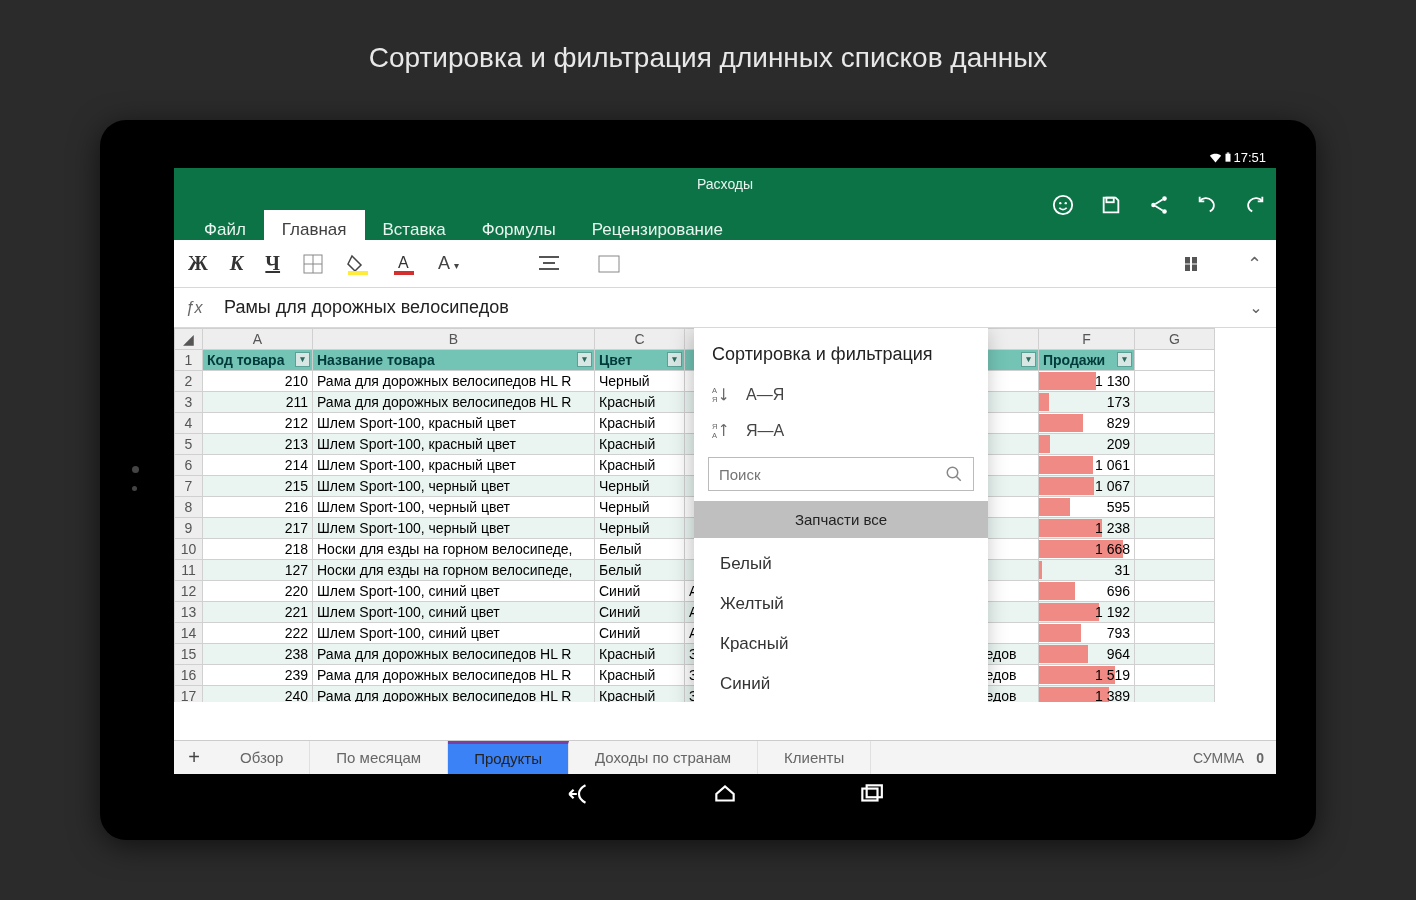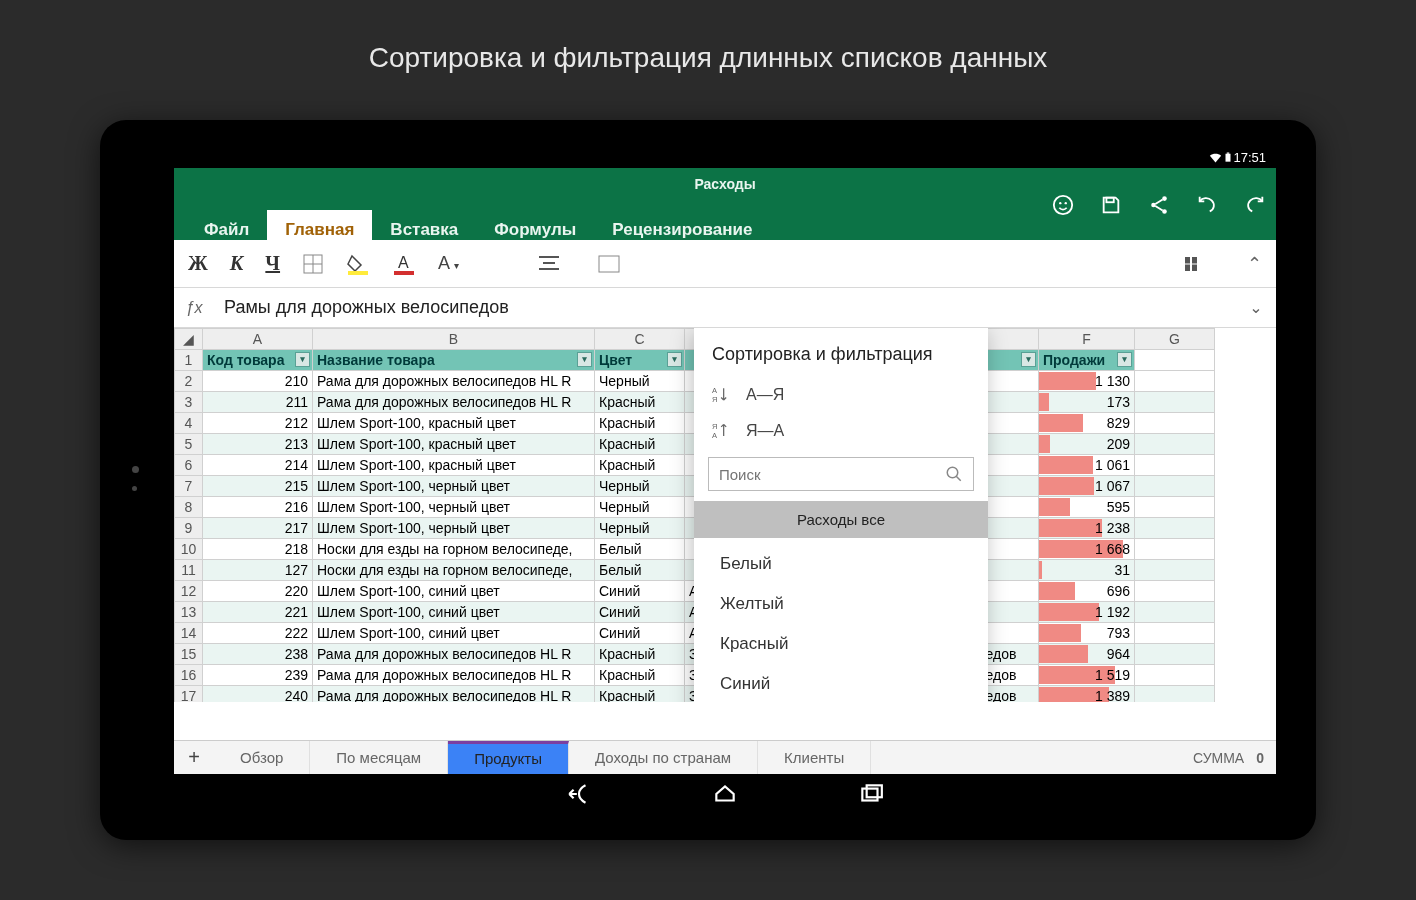--- a/index.html
+++ b/index.html
@@ -3,25 +3,25 @@
 <meta charset="utf-8">
 <style>
 * { margin: 0; padding: 0; box-sizing: border-box; font-family: "Segoe UI", Arial, sans-serif; }
 body { background: #2b2b2b; width: 1416px; height: 900px; overflow: hidden; }
 .page-title { color: #e8e8e8; text-align: center; font-size: 28px; font-weight: 300; padding: 42px 4px 30px; }
 .tablet { position: absolute; left: 100px; top: 120px; width: 1216px; height: 720px; background: #000; border-radius: 26px; box-shadow: 0 6px 30px rgba(0,0,0,.6); }
 .tablet::before { content:""; position:absolute; left:32px; top:50%; width:7px; height:7px; background:#444; border-radius:50%; transform:translateY(-14px);}
 .tablet::after  { content:""; position:absolute; left:32px; top:50%; width:5px; height:5px; background:#444; border-radius:50%; transform:translateY(6px);}
 .screen { position: absolute; left: 74px; top: 26px; right: 40px; bottom: 26px; background: #fff; overflow: hidden; }
 .statusbar { height: 22px; background: #000; color: #fff; display: flex; justify-content: flex-end; align-items: center; gap: 0; padding-right: 10px; font-size: 13px; }
-.ribbon-head { background: #0c7346; color: #fff; display: flex; align-items: flex-end; height: 72px; position: relative; font-weight: bold; }
+.ribbon-head { background: #0c7346; color: #fff; display: flex; align-items: flex-end; height: 72px; position: relative; }
 .doc-title { position:absolute; top:8px; left:50%; transform:translateX(-50%); font-size:14px; color:#e9f5ef;}
 .tabs { display: flex; align-items: flex-end; margin-top: auto; padding-left: 12px; }
 .tab { padding: 10px 18px 0; color: #e9f5ef; font-size: 17px; cursor: pointer; }
-.tab.active { background: #fff; color: #a16207; }
+.tab.active { background: #fff; color: #404040; }
 .head-actions { position:absolute; right:10px; top:26px; display:flex; gap:26px; align-items:center; }
 .head-actions svg { width:22px; height:22px; fill:#fff; }
 .toolbar { height: 48px; border-bottom: 1px solid #d8d8d8; display: flex; align-items: center; padding: 0 14px; gap: 22px; color:#333; position:relative;}
 .toolbar .sep { width:34px;}
 .toolbar .chev-up { margin-left:auto; }
 .fx-bar { height: 40px; border-bottom: 1px solid #d8d8d8; display: flex; align-items: center; }
 .fx-lbl { width: 40px; text-align:center; font-style: italic; color:#666; font-size:16px;}
 .fx-val { flex:1; padding:0 10px; font-size: 18px; color:#222; }
 .chev-dn { width:40px; text-align:center; color:#666;}
 .grid-wrap { position:relative; height: 374px; overflow:hidden; background:#fff;}
@@ -375,21 +375,21 @@
       </div>
       <div class="search-row">
         <div class="search-box">
           <input placeholder="Поиск" style="">
           <svg width="18" height="18" viewBox="0 0 24 24">
                 <circle cx="10" cy="10" r="7" fill="none" stroke="#888" stroke-width="2"></circle>
                 <line x1="15" y1="15" x2="21" y2="21" stroke="#888" stroke-width="2"></line>
               </svg>
         </div>
       </div>
-      <div class="sel-all">Расходы все</div>
+      <div class="sel-all">Запчасти все</div>
       <div class="flist" id="flist">
             <div>Белый</div>
             <div>Желтый</div>
             <div>Красный</div>
             <div>Синий</div>
           </div>
     </div>
   </div>
 
   <div class="sheet-tabs">

